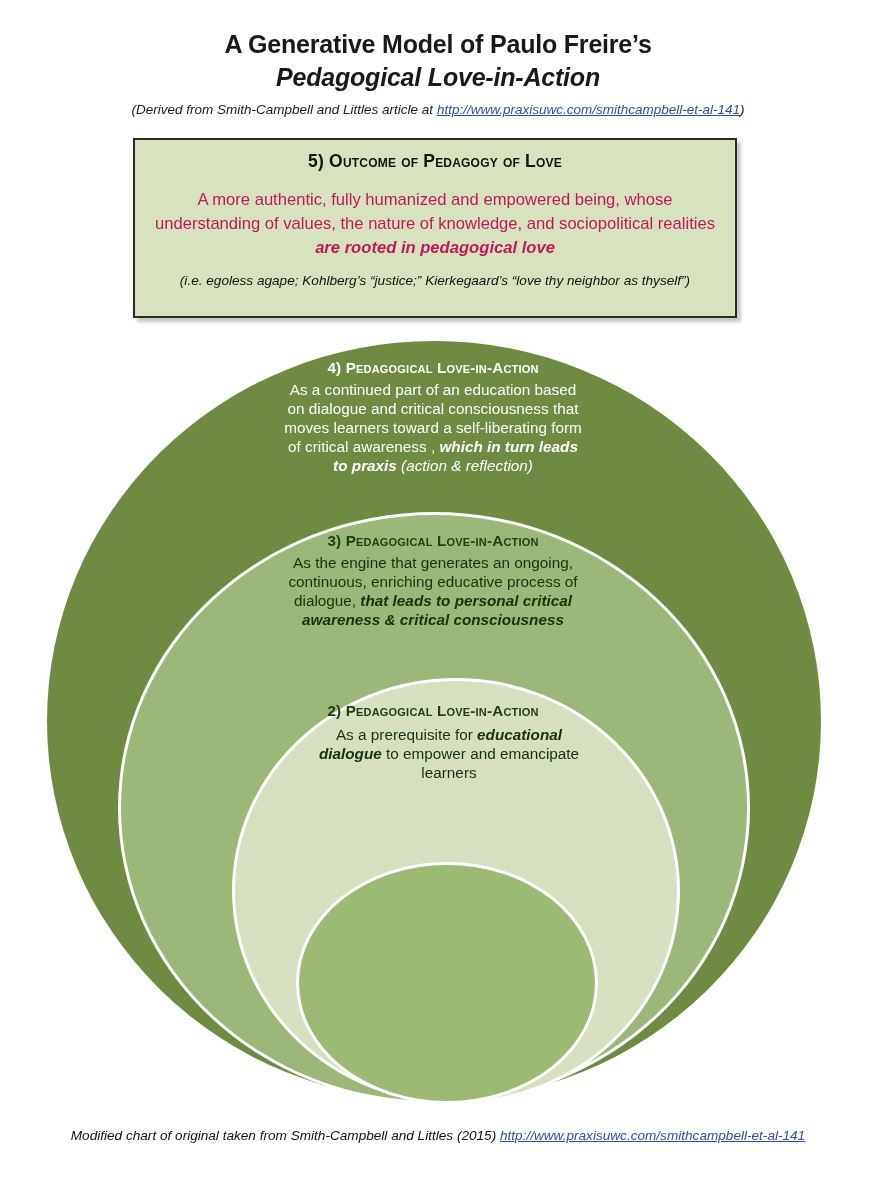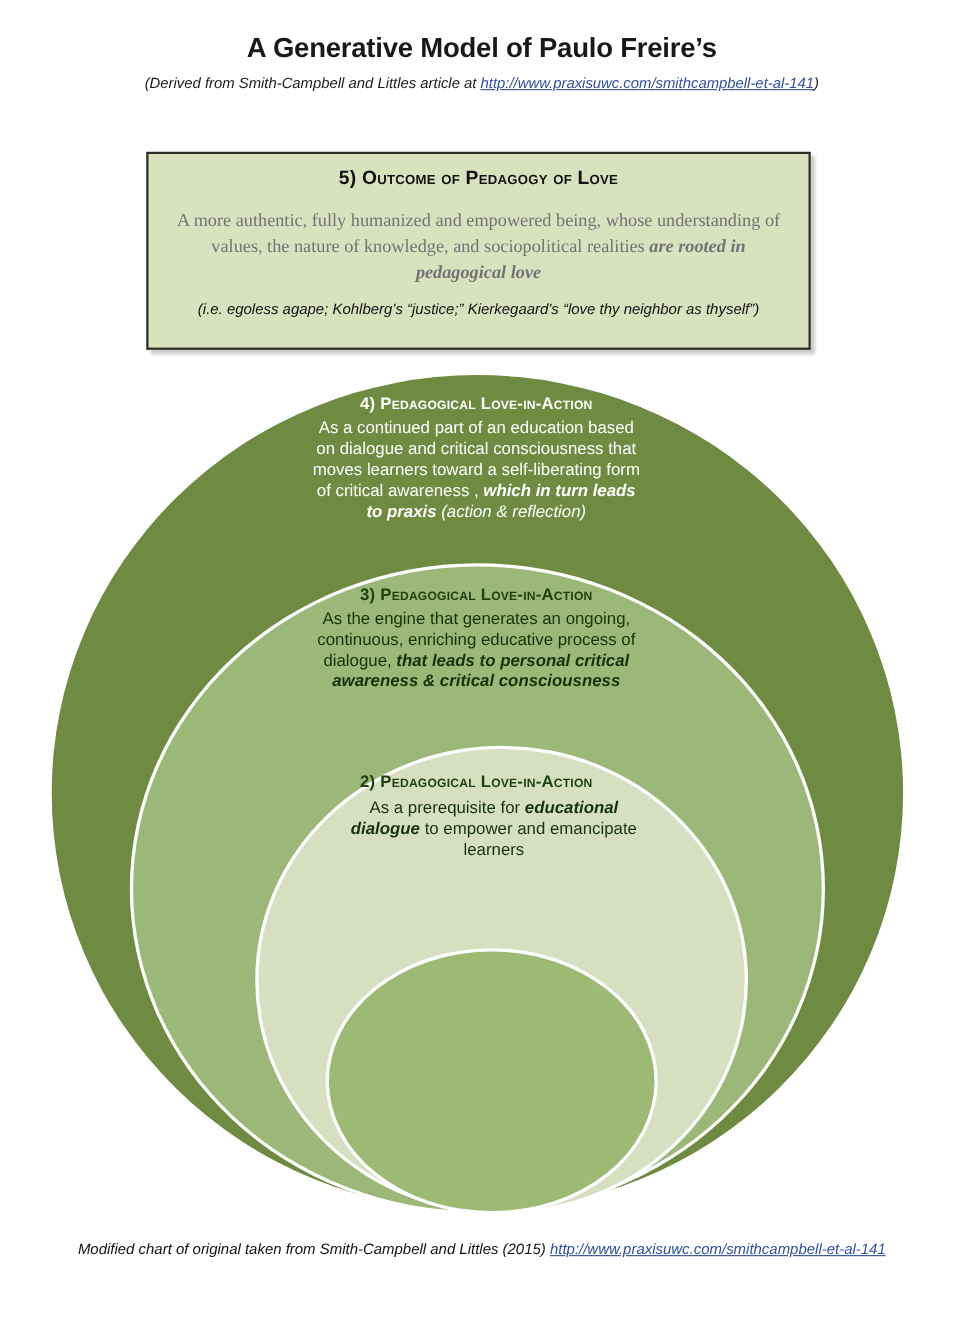--- a/index.html
+++ b/index.html
@@ -65,24 +65,23 @@
     font-size: 17.5px;
     font-weight: bold;
     color: #111111;
     font-variant: small-caps;
     letter-spacing: 0.2px;
     line-height: 1.2;
     margin-bottom: 4px;
   }
   #outcome-body {
     font-size: 16.6px;
-    color: #737373;
+    color: #be185d;
     line-height: 1.45;
     margin-top: 16px;
-    font-family: Liberation Serif, serif;
   }
   #outcome-body b {
     font-weight: bold;
     font-style: italic;
   }
   #outcome-note {
     font-size: 13.6px;
     font-style: italic;
     color: #111111;
     margin-top: 13px;
@@ -168,20 +167,21 @@
     font-size: 13.6px;
     font-style: italic;
     color: #111111;
   }
 </style>
 </head>
 <body style="background: rgb(255, 255, 255);">
 
 <div id="title-block">
   <div id="title-line1">A Generative Model of Paulo Freire’s</div>
+  <div id="title-line2">Pedagogical Love-in-Action</div>
   <div id="title-sub"><span>(Derived from Smith-Campbell and Littles article at </span><a class="link" href="#">http://www.praxisuwc.com/smithcampbell-et-al-141</a><span>)</span></div>
 </div>
 
 <div id="outcome-box" style="background: rgb(217, 226, 191); border-color: rgb(43, 43, 36);">
   <div id="outcome-heading">5) Outcome of Pedagogy of Love</div>
   <div id="outcome-body"><span>A more authentic, fully humanized and empowered being, whose understanding of values, the nature of knowledge, and sociopolitical realities </span><b>are rooted in pedagogical love</b></div>
   <div id="outcome-note">(i.e. egoless agape; Kohlberg’s “justice;” Kierkegaard’s “love thy neighbor as thyself”)</div>
 </div>
 
 <div id="circles">

